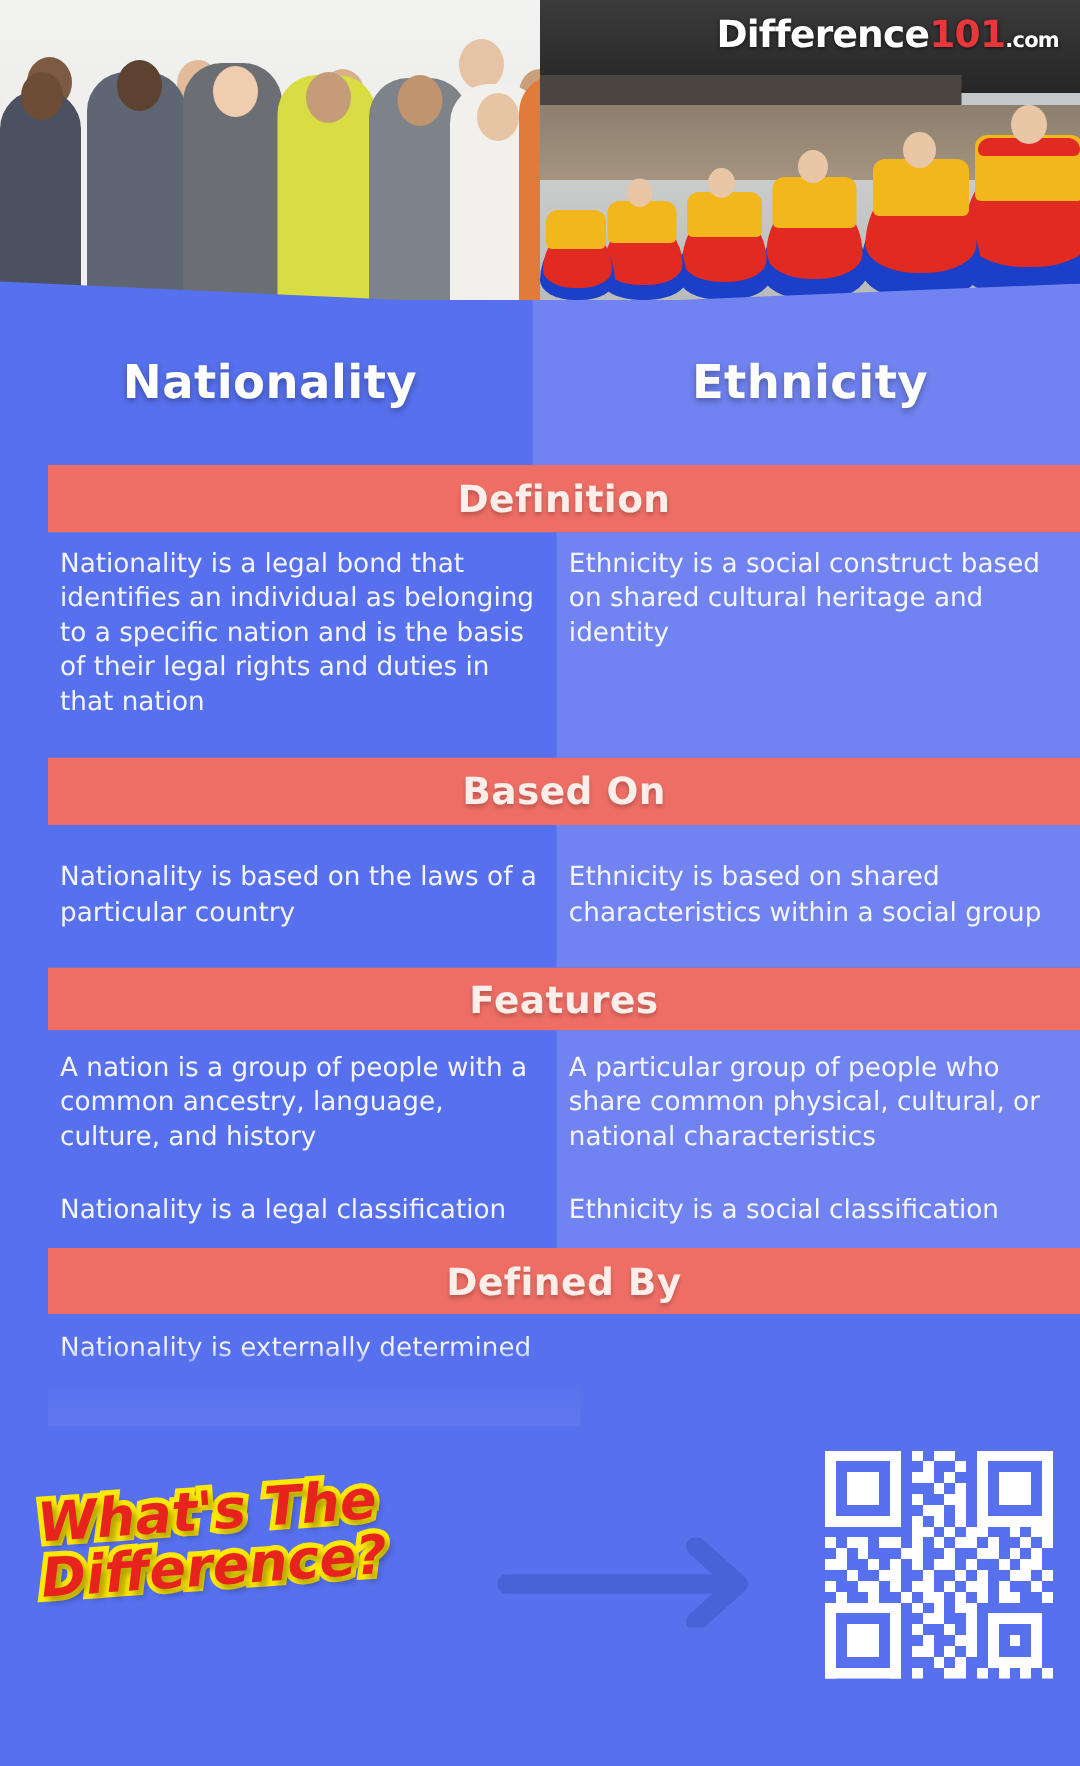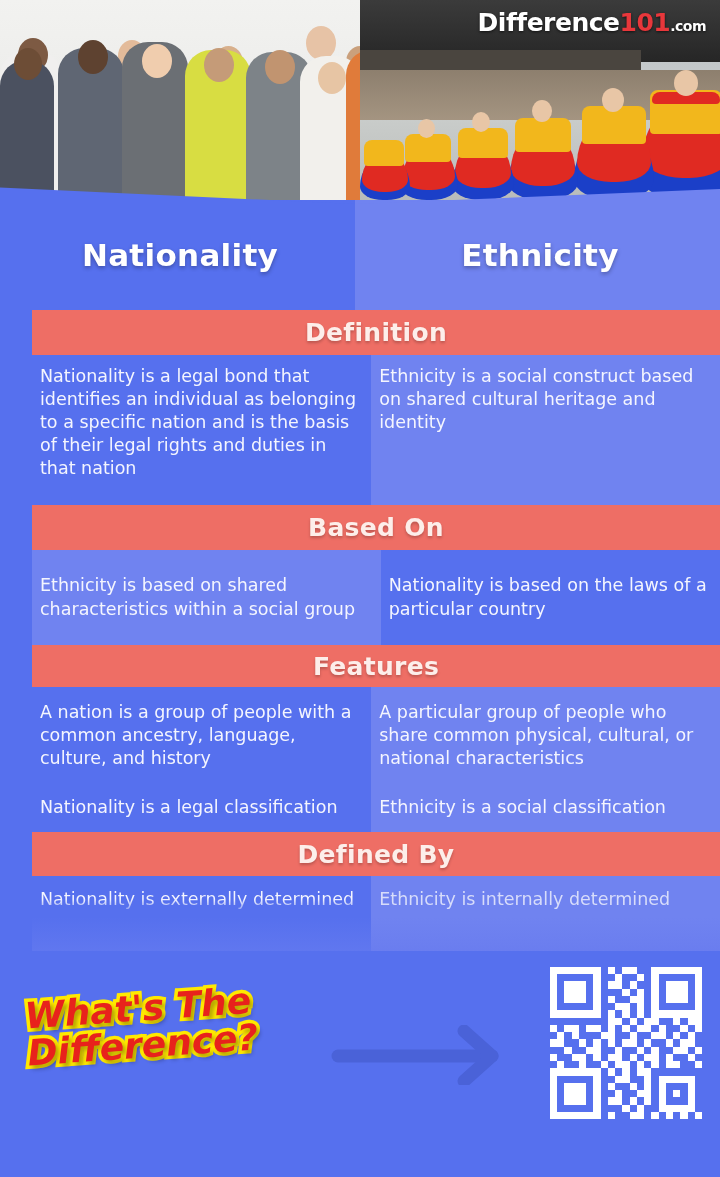--- a/index.html
+++ b/index.html
@@ -230,25 +230,25 @@
         </div>
       <div class="cell cell-right">
           <span>Ethnicity is a social construct based on shared cultural heritage and identity</span>
         </div>
     </div>
   </div>
 
   <div class="section s1">
     <div class="sec-head">Based On</div>
     <div class="sec-body">
+      <div class="cell cell-left">
+          <span>Nationality is based on the laws of a particular country</span>
+        </div>
       <div class="cell cell-right">
           <span>Ethnicity is based on shared characteristics within a social group</span>
-        </div>
-      <div class="cell cell-left">
-          <span>Nationality is based on the laws of a particular country</span>
         </div>
     </div>
   </div>
 
   <div class="section s2">
     <div class="sec-head">Features</div>
     <div class="sec-body">
       <div class="cell cell-left">
           <span>A nation is a group of people with a common ancestry, language, culture, and history</span>
         </div>
@@ -267,23 +267,20 @@
           <span>Ethnicity is a social classification</span>
         </div>
     </div>
   </div>
 
   <div class="section s4">
     <div class="sec-head">Defined By</div>
     <div class="sec-body">
       <div class="cell cell-left">
           <span>Nationality is externally determined</span>
-        </div>
-      <div class="cell cell-right">
-          <span>Ethnicity is internally determined</span>
         </div>
     </div>
   </div>
 
   <div class="footer">
     <div class="wtd">
       <div>What's The</div>
       <div>Difference?</div>
     </div>
 

